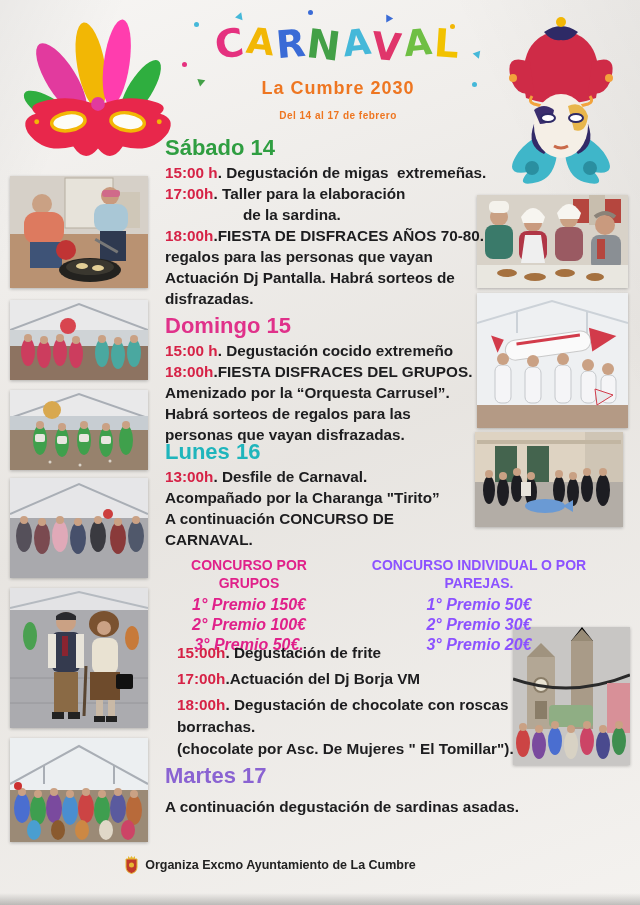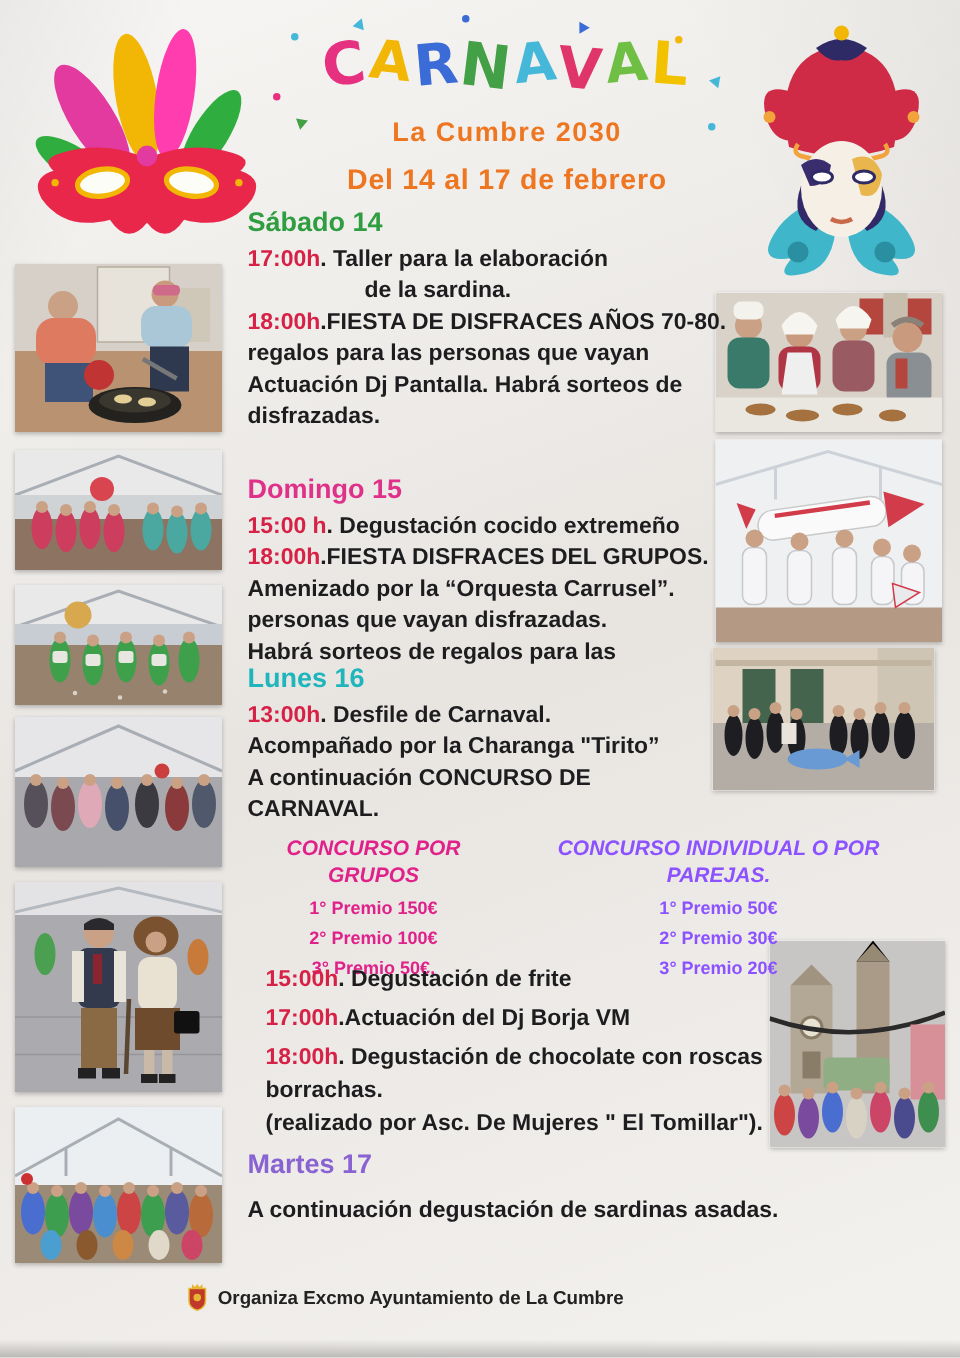--- a/index.html
+++ b/index.html
@@ -25,41 +25,41 @@
   .title span{display:inline-block;font-weight:700;}
   .title span:nth-child(1){color:#e5317f;transform:rotate(-8deg);font-size:39px;}
   .title span:nth-child(2){color:#f2b705;transform:rotate(6deg) translateY(-3px);}
   .title span:nth-child(3){color:#3a6bd6;transform:rotate(-5deg);font-size:38px;}
   .title span:nth-child(4){color:#43a047;transform:rotate(7deg) translateY(2px);font-size:40px;}
   .title span:nth-child(5){color:#45b8d9;transform:rotate(-6deg) translateY(-2px);}
   .title span:nth-child(6){color:#e0356b;transform:rotate(5deg) translateY(3px);font-size:38px;}
   .title span:nth-child(7){color:#6fbf44;transform:rotate(-5deg) translateY(-2px);}
   .title span:nth-child(8){color:#f2c200;transform:rotate(4deg);font-size:39px;}
   .subtitle{margin-top:10px;color:#ee7621;font-size:18px;letter-spacing:1px;}
-  .dates{margin-top:11px;color:#ee7621;font-size:19px;letter-spacing:0.5px;}
+  .dates{margin-top:11px;color:#ee7621;font-size:10px;letter-spacing:0.5px;}
   .confetti i{position:absolute;display:block;}
   .confetti .dot{width:5px;height:5px;border-radius:50%;}
   .confetti .tri{width:0;height:0;border-left:4px solid transparent;border-right:4px solid transparent;border-bottom:7px solid #45b8d9;}
   
   .photos-left{position:absolute;left:10px;top:176px;width:138px;}
   .photo{margin:0;background:#fff;box-shadow:0 1px 3px rgba(0,0,0,0.25);overflow:hidden;}
   .photo svg{display:block;width:100%;height:100%;}
   .pl1{height:112px;margin-bottom:12px;}
   .pl2{height:80px;margin-bottom:10px;}
   .pl3{height:80px;margin-bottom:8px;}
   .pl4{height:100px;margin-bottom:10px;}
   .pl5{height:140px;margin-bottom:10px;}
   .pl6{height:104px;}
   .pr1{position:absolute;left:477px;top:195px;width:151px;height:93px;}
   .pr2{position:absolute;left:477px;top:293px;width:151px;height:135px;}
   .pr3{position:absolute;left:475px;top:432px;width:148px;height:95px;}
   .pr4{position:absolute;left:513px;top:627px;width:117px;height:138px;}
   
   .day{position:absolute;left:165px;width:400px;}
-  .day h2{margin:0 0 4px 0;font-size:18px;line-height:20px;}
+  .day h2{margin:0 0 4px 0;font-size:22px;line-height:20px;}
   .h-sat{color:#2f9e41;}
   .h-sun{color:#e0318a;}
   .h-mon{color:#1fb5bc;}
   .h-tue{color:#8a63d2;}
   .line{font-size:15.3px;line-height:21px;color:#1d1d1f;white-space:pre-wrap;}
   .time{color:#d62246;}
   .indent{padding-left:78px;}
   #sabado{top:138px;}
   #domingo{top:316px;}
   #lunes{top:442px;}
@@ -67,22 +67,22 @@
   #tarde .line{line-height:22px;}
   #tarde .gap{margin-top:4px;}
   #martes{top:766px;width:440px;}
   #martes h2{margin-bottom:8px;}
   #martes .line{line-height:25px;}
   
   .contest{position:absolute;left:163px;top:556px;width:448px;display:flex;gap:12px;}
   .contest .col{text-align:center;}
   .contest .col.groups{width:172px;color:#e0218a;}
   .contest .col.individual{flex:1;color:#8c52ff;}
-  .contest h3{margin:0 0 3px 0;font-size:14px;line-height:18px;font-style:italic;}
-  .contest .prize{font-size:12px;line-height:20px;}
+  .contest h3{margin:0 0 3px 0;font-size:14px;line-height:18px;}
+  .contest .prize{font-size:16px;line-height:20px;font-style:italic;}
   
   .footer{position:absolute;left:0;top:855px;width:540px;display:flex;justify-content:center;align-items:center;gap:6px;}
   .footer .org{font-size:12.5px;color:#222;}
   .crest{width:15px;height:19px;}
 </style>
 </head>
 <body>
 
 <div class="poster">
 
@@ -441,35 +441,36 @@
         <circle cx="58" cy="102" r="4"></circle>
           <circle cx="74" cy="98" r="4"></circle>
           <circle cx="90" cy="102" r="4"></circle>
         <circle cx="106" cy="98" r="4"></circle>
       </g>
     </svg>
   </figure>
 
   <section class="day" id="sabado">
     <h2 class="h-sat">Sábado 14</h2>
+    <div class="line"><span class="time">15:00 h</span><span>. Degustación de migas  extremeñas.</span></div>
     <div class="line"><span class="time">17:00h</span><span>. Taller para la elaboración</span></div>
     <div class="line indent"><span>de la sardina.</span></div>
     <div class="line"><span class="time">18:00h</span><span>.FIESTA DE DISFRACES AÑOS 70-80.</span></div>
     <div class="line"><span>regalos para las personas que vayan</span></div>
     <div class="line"><span>Actuación Dj Pantalla. Habrá sorteos de</span></div>
     <div class="line"><span>disfrazadas.</span></div>
   </section>
 
   <section class="day" id="domingo">
     <h2 class="h-sun">Domingo 15</h2>
     <div class="line"><span class="time">15:00 h</span><span>. Degustación cocido extremeño</span></div>
     <div class="line"><span class="time">18:00h</span><span>.FIESTA DISFRACES DEL GRUPOS.</span></div>
     <div class="line"><span>Amenizado por la “Orquesta Carrusel”.</span></div>
+    <div class="line"><span>Habrá sorteos de regalos para las</span></div>
     <div class="line"><span>personas que vayan disfrazadas.</span></div>
-    <div class="line"><span>Habrá sorteos de regalos para las</span></div>
   </section>
 
   <section class="day" id="lunes">
     <h2 class="h-mon">Lunes 16</h2>
     <div class="line"><span class="time">13:00h</span><span>. Desfile de Carnaval.</span></div>
     <div class="line"><span>Acompañado por la Charanga "Tirito”</span></div>
     <div class="line"><span>A continuación CONCURSO DE</span></div>
     <div class="line"><span>CARNAVAL.</span></div>
   </section>
 
@@ -486,21 +487,21 @@
       <div class="prize">2° Premio 30€</div>
       <div class="prize">3° Premio 20€</div>
     </div>
   </section>
 
   <section class="day" id="tarde">
     <div class="line"><span class="time">15:00h</span><span>. Degustación de frite</span></div>
     <div class="line gap"><span class="time">17:00h</span><span>.Actuación del Dj Borja VM</span></div>
     <div class="line gap"><span class="time">18:00h</span><span>. Degustación de chocolate con roscas</span></div>
     <div class="line"><span>borrachas.</span></div>
-    <div class="line"><span>(realizado por Asc. De Mujeres " El Tomillar").</span></div>
+    <div class="line"><span>(chocolate por Asc. De Mujeres " El Tomillar").</span></div>
   </section>
 
   <section class="day" id="martes">
     <h2 class="h-tue">Martes 17</h2>
     <div class="line"><span>A continuación degustación de sardinas asadas.</span></div>
   </section>
 
   <footer class="footer">
     <span class="crest">
       <svg viewBox="0 0 15 19">

